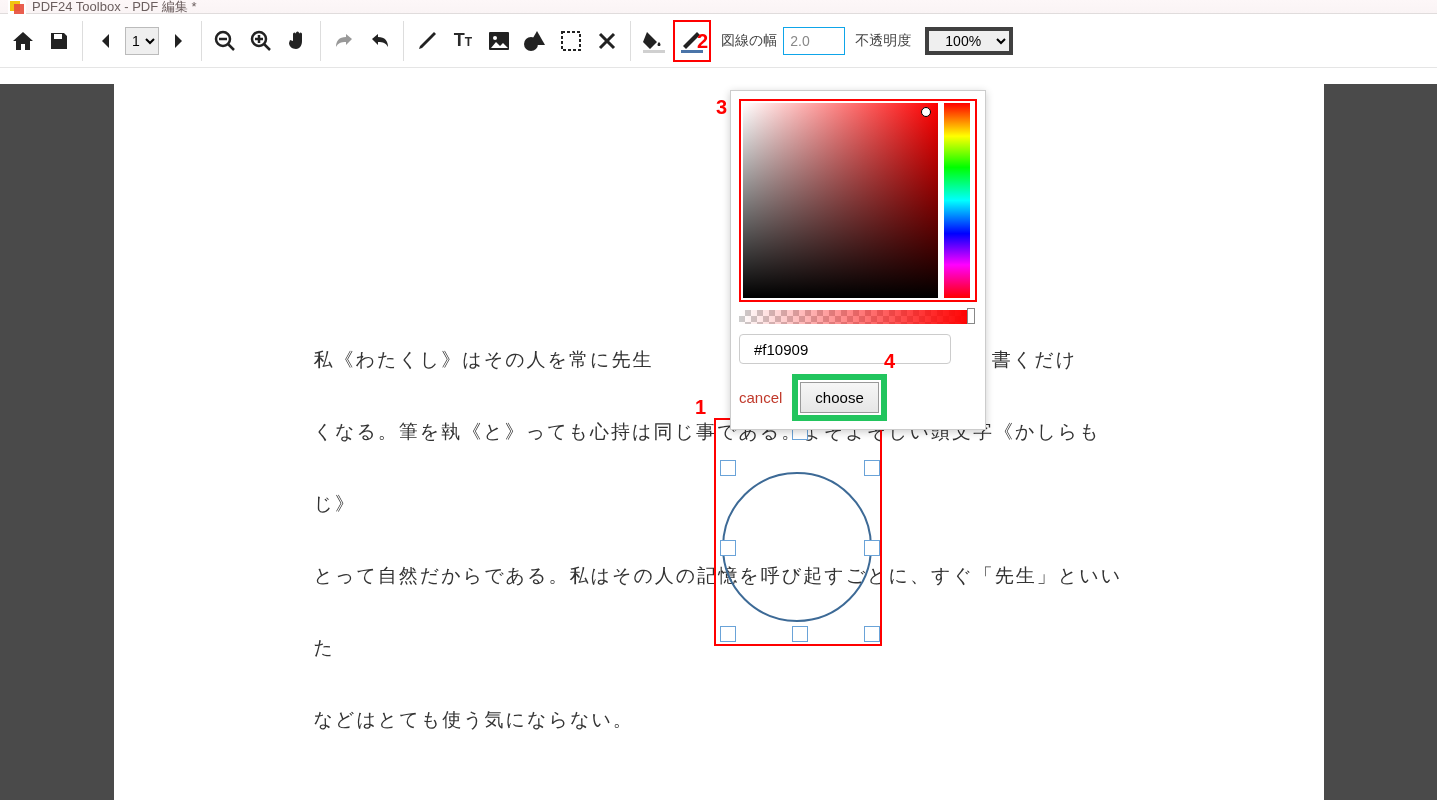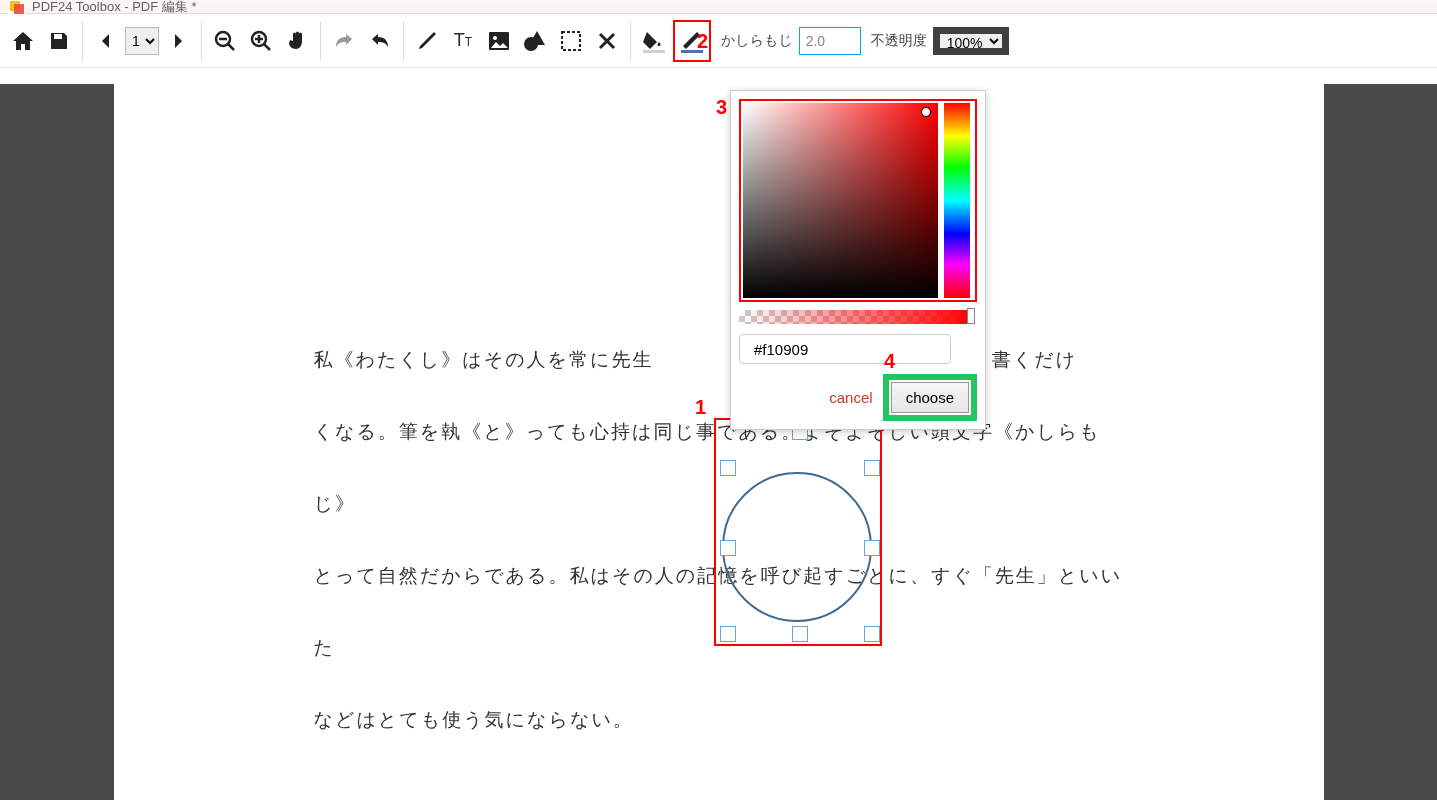--- a/index.html
+++ b/index.html
@@ -58,22 +58,22 @@
   color: #444;
 }
 .stroke-input {
   width: 62px; height: 28px;
   border: 1px solid #0ea5e9;
   padding: 0 6px; font-size: 14px;
   color: #888;
 }
 .opacity-select {
   height: 28px;
-  border: 7px solid #404040;
-  padding: 0 3px; font-size: 14px;
+  border: 4px solid #404040;
+  padding: 0 12px; font-size: 14px; margin-left: 8px;
 }
 
 
 .stroke-color-wrap {
   position: relative;
   border: 2px solid red;
   padding: 2px;
   display:flex;align-items:center;justify-content:center;
 }
 
@@ -172,21 +172,21 @@
 .hex-input {
   margin-top: 10px;
   width: 212px; height: 30px;
   border: 1px solid #ccc;
   border-radius: 4px;
   padding: 0 14px; font-size: 15px;
 }
 .picker-actions {
   margin-top: 10px;
   display: flex;
-  justify-content: flex-end;
+  justify-content: flex-start;
   gap: 10px;
   align-items: center;
 }
 .cancel-link { color: #c0392b; font-size: 15px; cursor: pointer; }
 .choose-btn {
   border: 1px solid #999;
   background: linear-gradient(#f6f6f6,#e6e6e6);
   padding: 6px 14px; font-size: 15px;
   cursor: pointer;
 }
@@ -275,21 +275,21 @@
         <path d="M4 8l6-5v3c7 0 10 4 10 10-2-4-5-5-10-5v3z"></path>
       </svg>
     </div>
   <div class="tsep"></div>
   <div class="tbtn">
       <svg width="22" height="22" viewBox="0 0 22 22" fill="#222">
         <path d="M3 19l3-1L18 6l-2-2L4 16z M18 6l2-2-2-2-2 2z"></path>
       </svg>
     </div>
   <div class="tbtn">
-      <span style="font-weight:normal;font-size:18px">T<span style="font-size:12px">T</span></span>
+      <span style="font-weight:bold;font-size:18px">T<span style="font-size:12px">T</span></span>
     </div>
   <div class="tbtn">
       <svg width="22" height="20" viewBox="0 0 22 20" fill="#222">
         <rect x="1" y="1" width="20" height="18" rx="1"></rect>
         <circle cx="7" cy="7" r="2" fill="#fff"></circle>
         <path d="M3 17l5-6 4 4 3-3 5 5H3z" fill="#fff"></path>
       </svg>
     </div>
   <div class="tbtn">
       <svg width="24" height="22" viewBox="0 0 24 22" fill="#222">
@@ -316,21 +316,21 @@
       </svg>
     </div>
   <div class="stroke-color-wrap">
     <div class="tbtn" style="width:30px;height:34px">
         <svg width="26" height="26" viewBox="0 0 26 26">
           <path d="M4 18L18 4l3 3L7 21z" fill="#222"></path>
           <rect x="2" y="22" width="22" height="3" fill="#4a74a8"></rect>
         </svg>
       </div>
   </div>
-  <span class="stroke-label">かしらもじ</span>
+  <span class="stroke-label">図線の幅</span>
   <input class="stroke-input" value="2.0" style="">
   <span class="opacity-label">不透明度</span>
   <select class="opacity-select"><option>100%</option></select>
 </div>
 
 <div class="workarea">
   <div class="page">
     <div class="doc-text">
       <div>私《わたくし》はその人を常に先生　　　　　　　　　でもただ先生と書くだけ</div>
       <div>くなる。筆を執《と》っても心持は同じ事である。よそよそしい頭文字《かしらもじ》</div>

